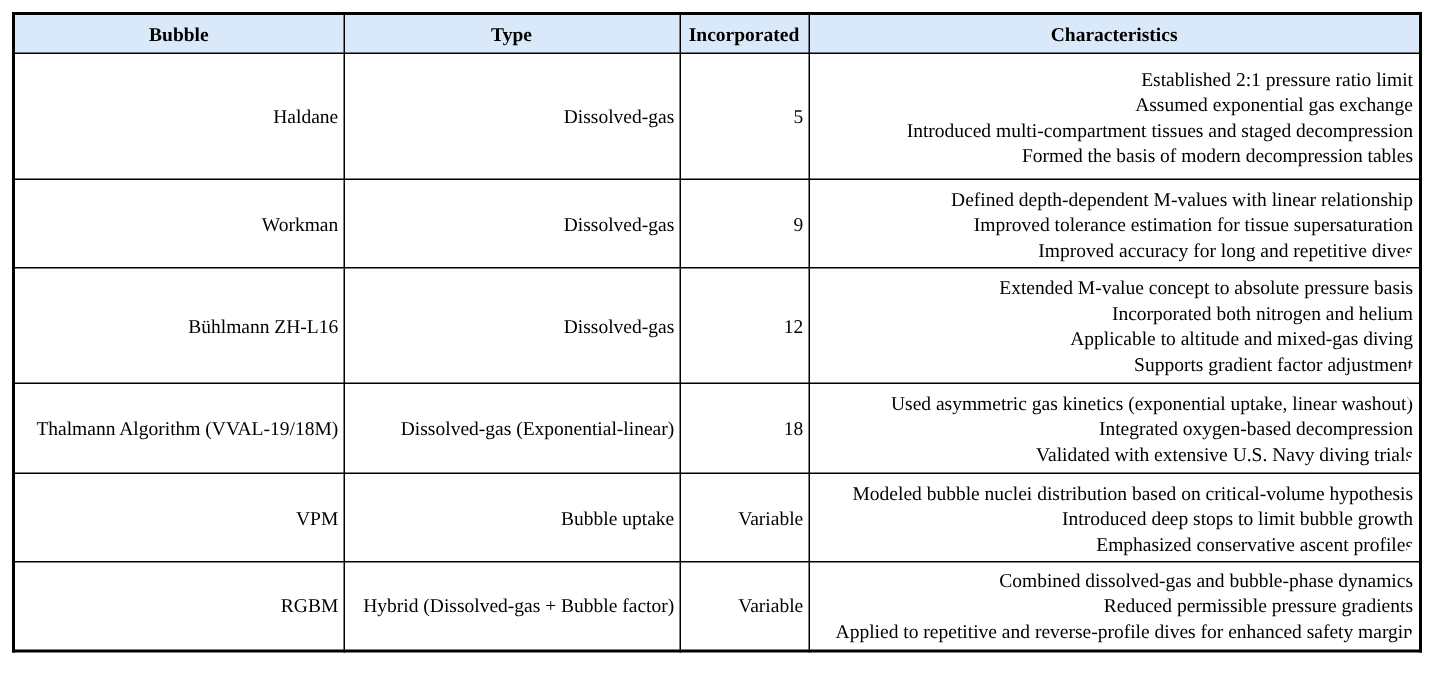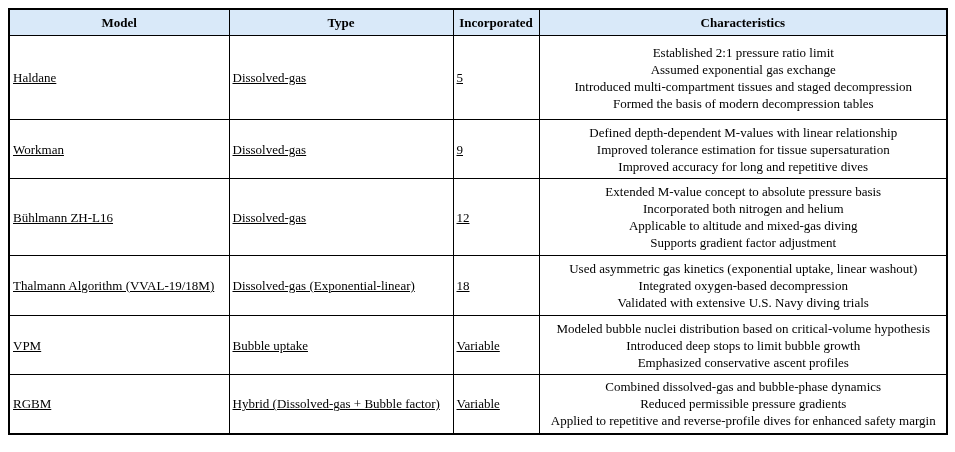--- a/index.html
+++ b/index.html
@@ -32,30 +32,30 @@
   table.models th {
     background: #d9e9f9;
     font-weight: bold;
     text-align: center;
     vertical-align: middle;
     height: 23px;
     padding: 1px 2px;
     white-space: nowrap;
   }
   td.c-model, td.c-type, td.c-comp {
-    text-align: left;
+    text-align: right;
     vertical-align: middle;
     padding: 18px 3px;
-    text-decoration: underline;
   }
   td.c-chars {
-    text-align: center;
+    text-align: right;
     vertical-align: middle;
     padding: 3px 4px 3px 5px;
     white-space: pre-line;
+    border-radius: 27px;
   }
   tr.r1 { height: 84px; }
   tr.r2 { height: 59px; }
   tr.r3 { height: 77px; }
   tr.r4 { height: 60px; }
   tr.r5 { height: 59px; }
   tr.r6 { height: 59px; }
   col.w-model { width: 220px; }
   col.w-type  { width: 224px; }
   col.w-comp  { width: 86px; }
@@ -67,21 +67,21 @@
 <div class="table-wrap">
   <table class="models">
     <colgroup>
       <col class="w-model">
       <col class="w-type">
       <col class="w-comp">
       <col class="w-chars">
     </colgroup>
     <thead>
       <tr>
-        <th>Model</th>
+        <th>Bubble</th>
         <th>Type</th>
         <th>Incorporated</th>
         <th>Characteristics</th>
       </tr>
     </thead>
     <tbody>
       <tr class="r1">
         <td class="c-model">Haldane</td>
         <td class="c-type">Dissolved-gas</td>
         <td class="c-comp">5</td>

